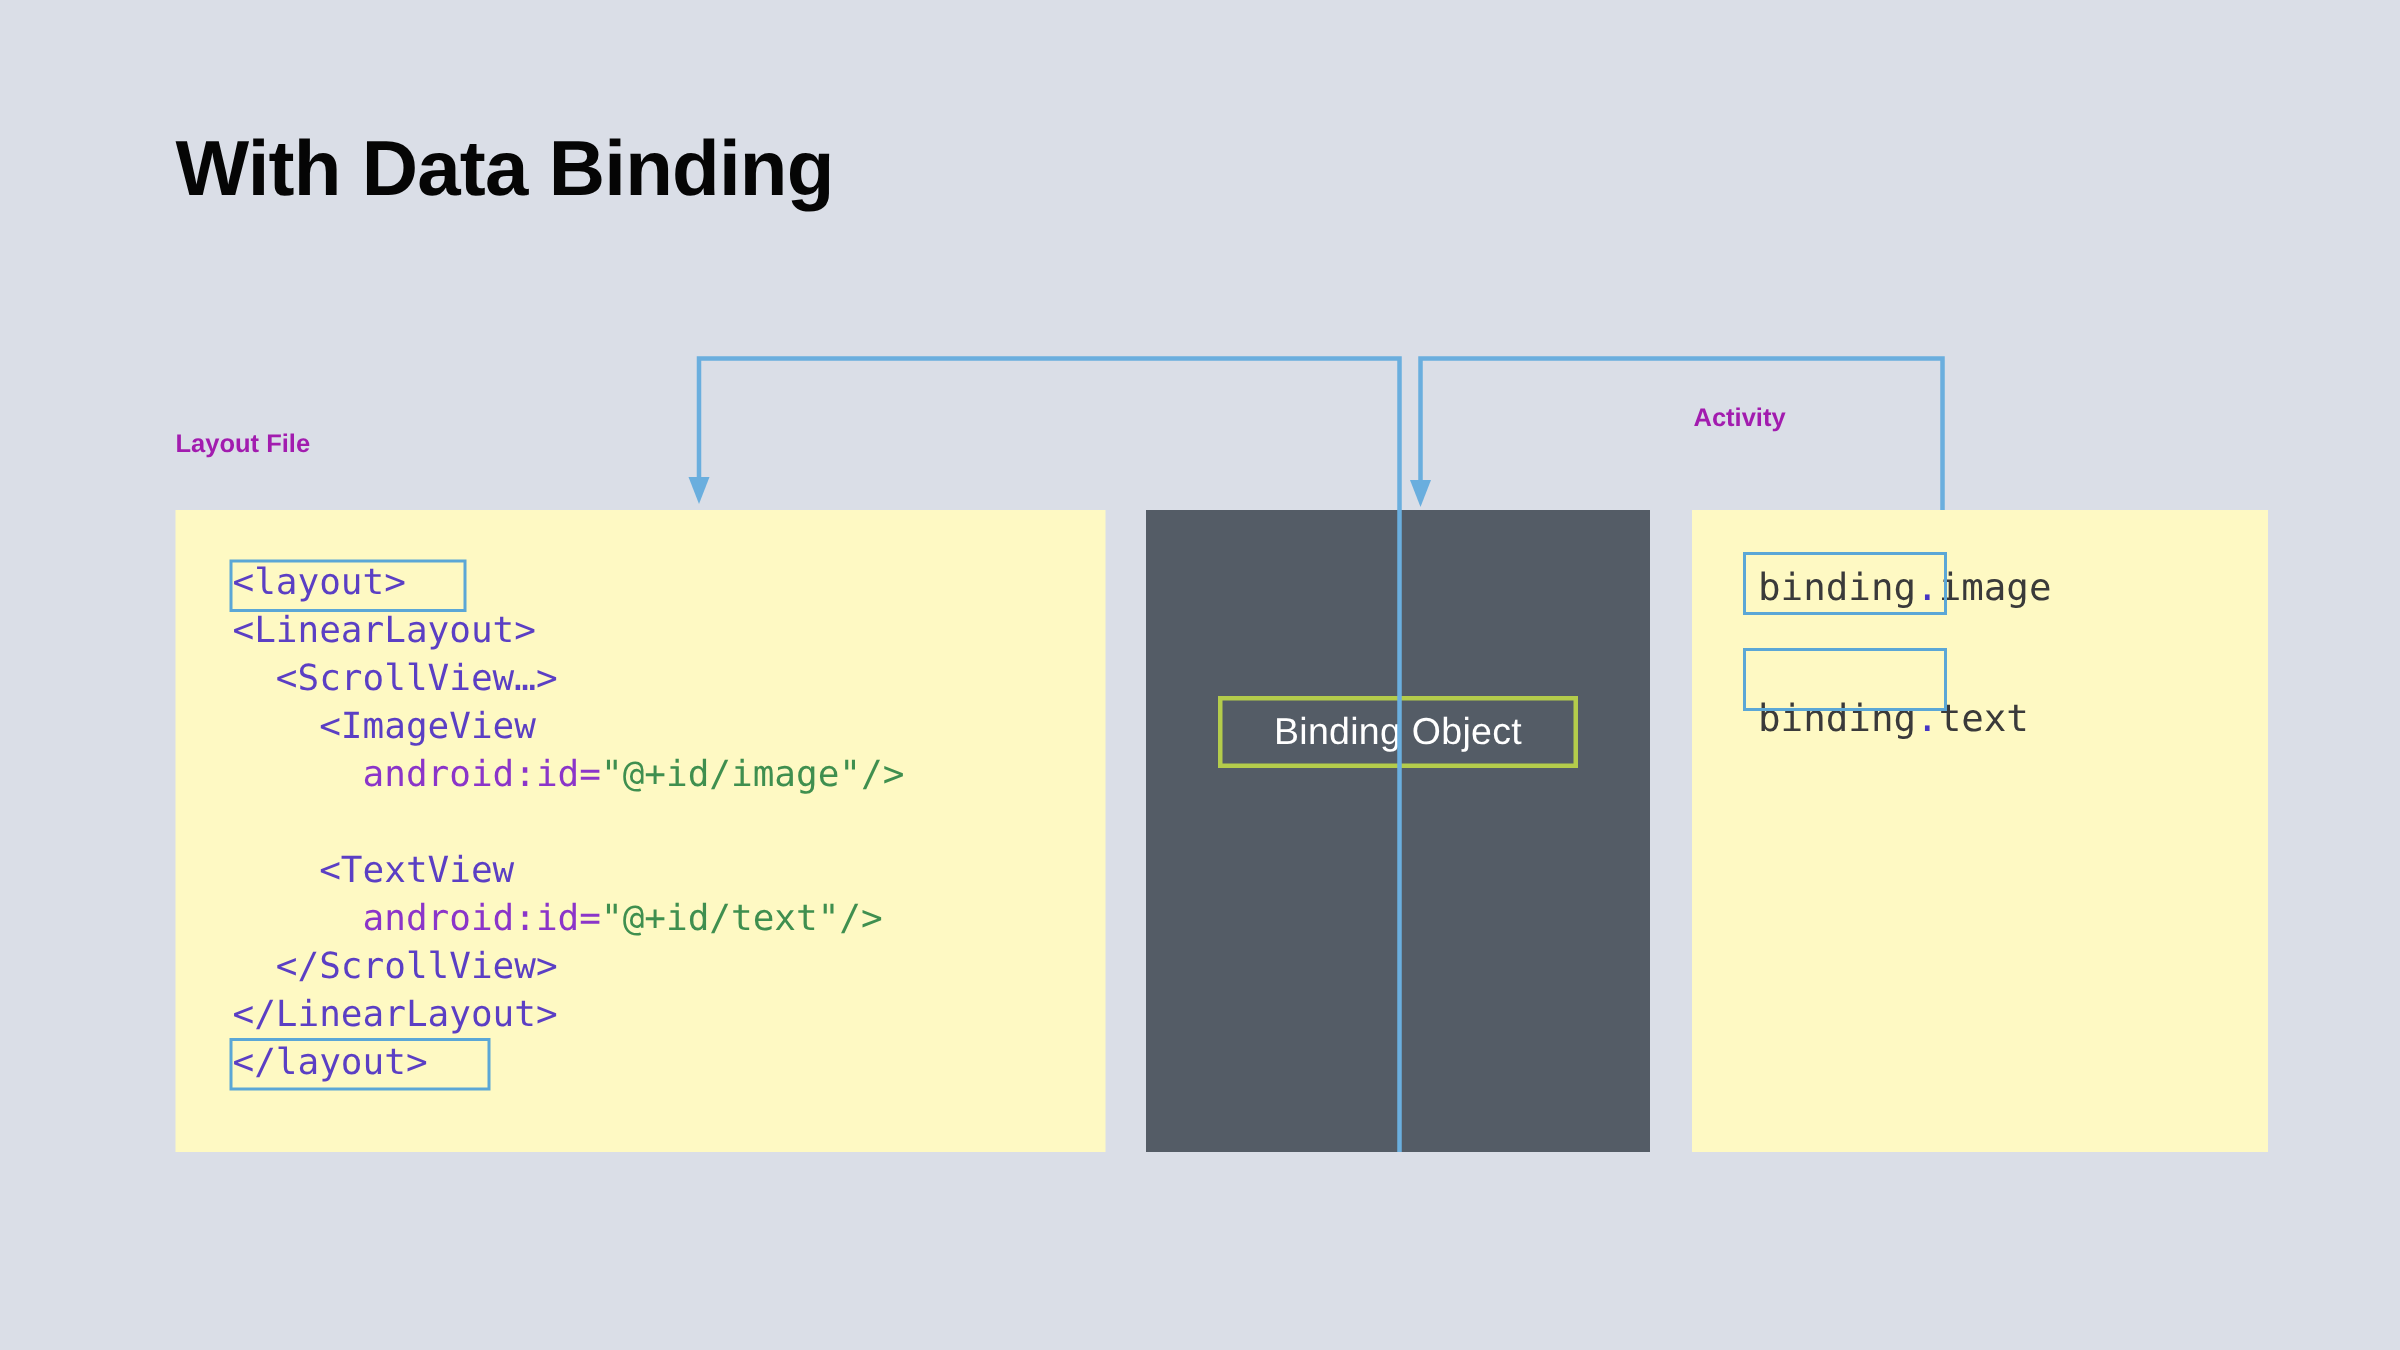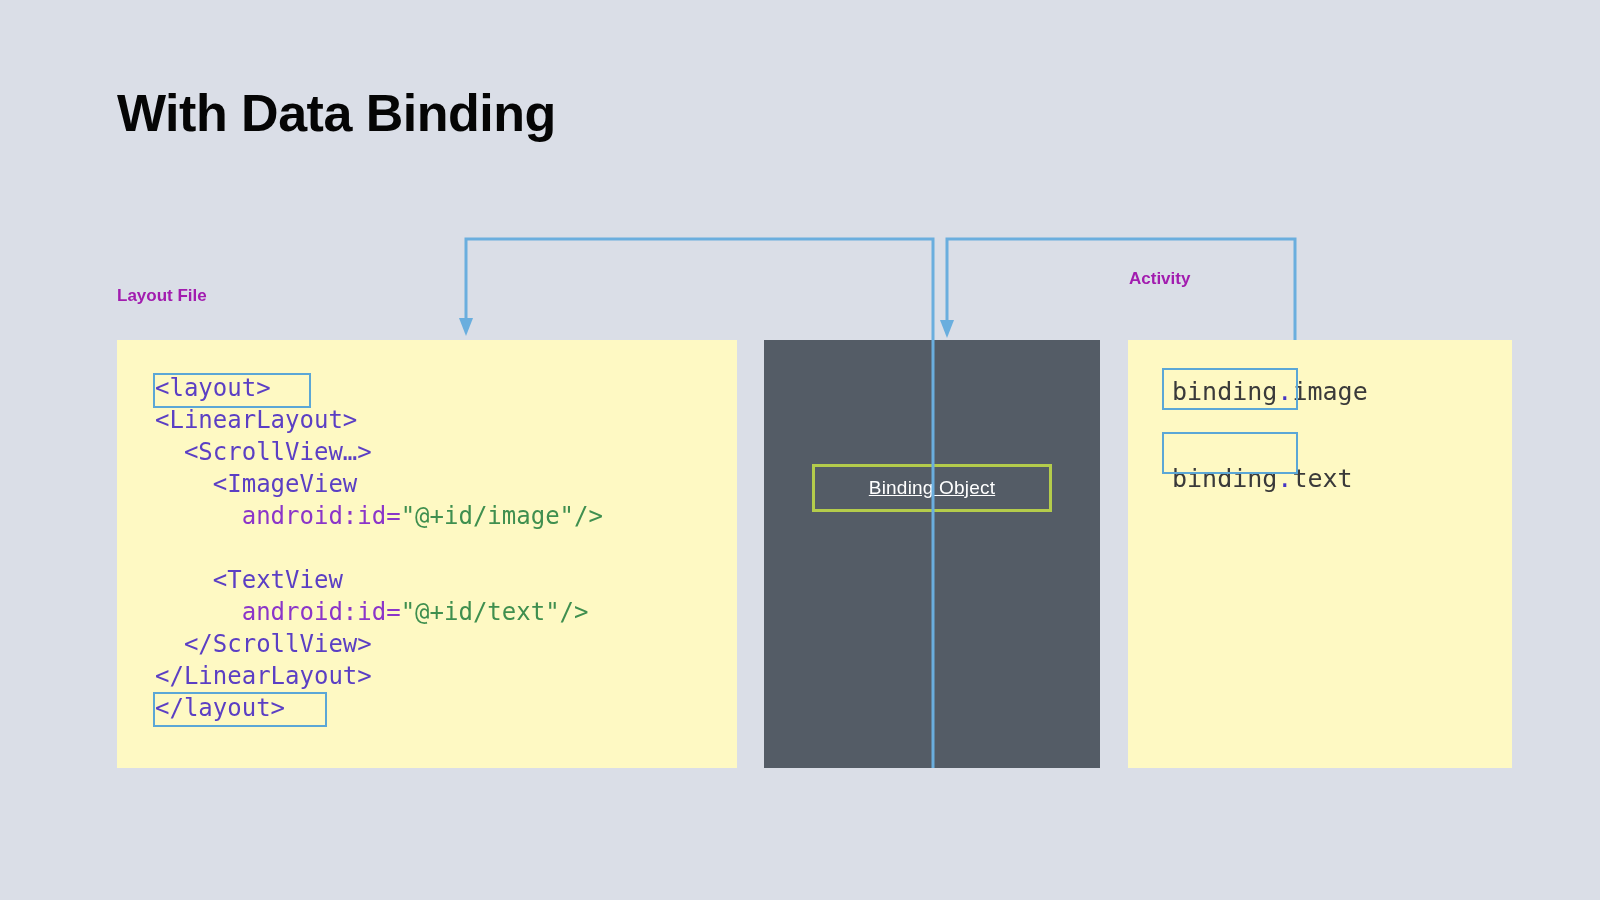--- a/index.html
+++ b/index.html
@@ -97,25 +97,24 @@
     left: 812px;
     top: 464px;
     width: 240px;
     height: 48px;
     border: 3px solid #b4cc4b;
     display: flex;
     align-items: center;
     justify-content: center;
   }
   .binding-pill span {
-    font-size: 19px;
+    font-size: 25px;
     color: #ffffff;
     font-family: "Liberation Sans", sans-serif;
     letter-spacing: 0.2px;
-    text-decoration: underline;
   }
 
   
   .expr {
     position: absolute;
     font-family: "DejaVu Sans Mono", monospace;
     font-size: 25px;
     color: #3a3a3a;
     white-space: pre;
     text-align: center;

